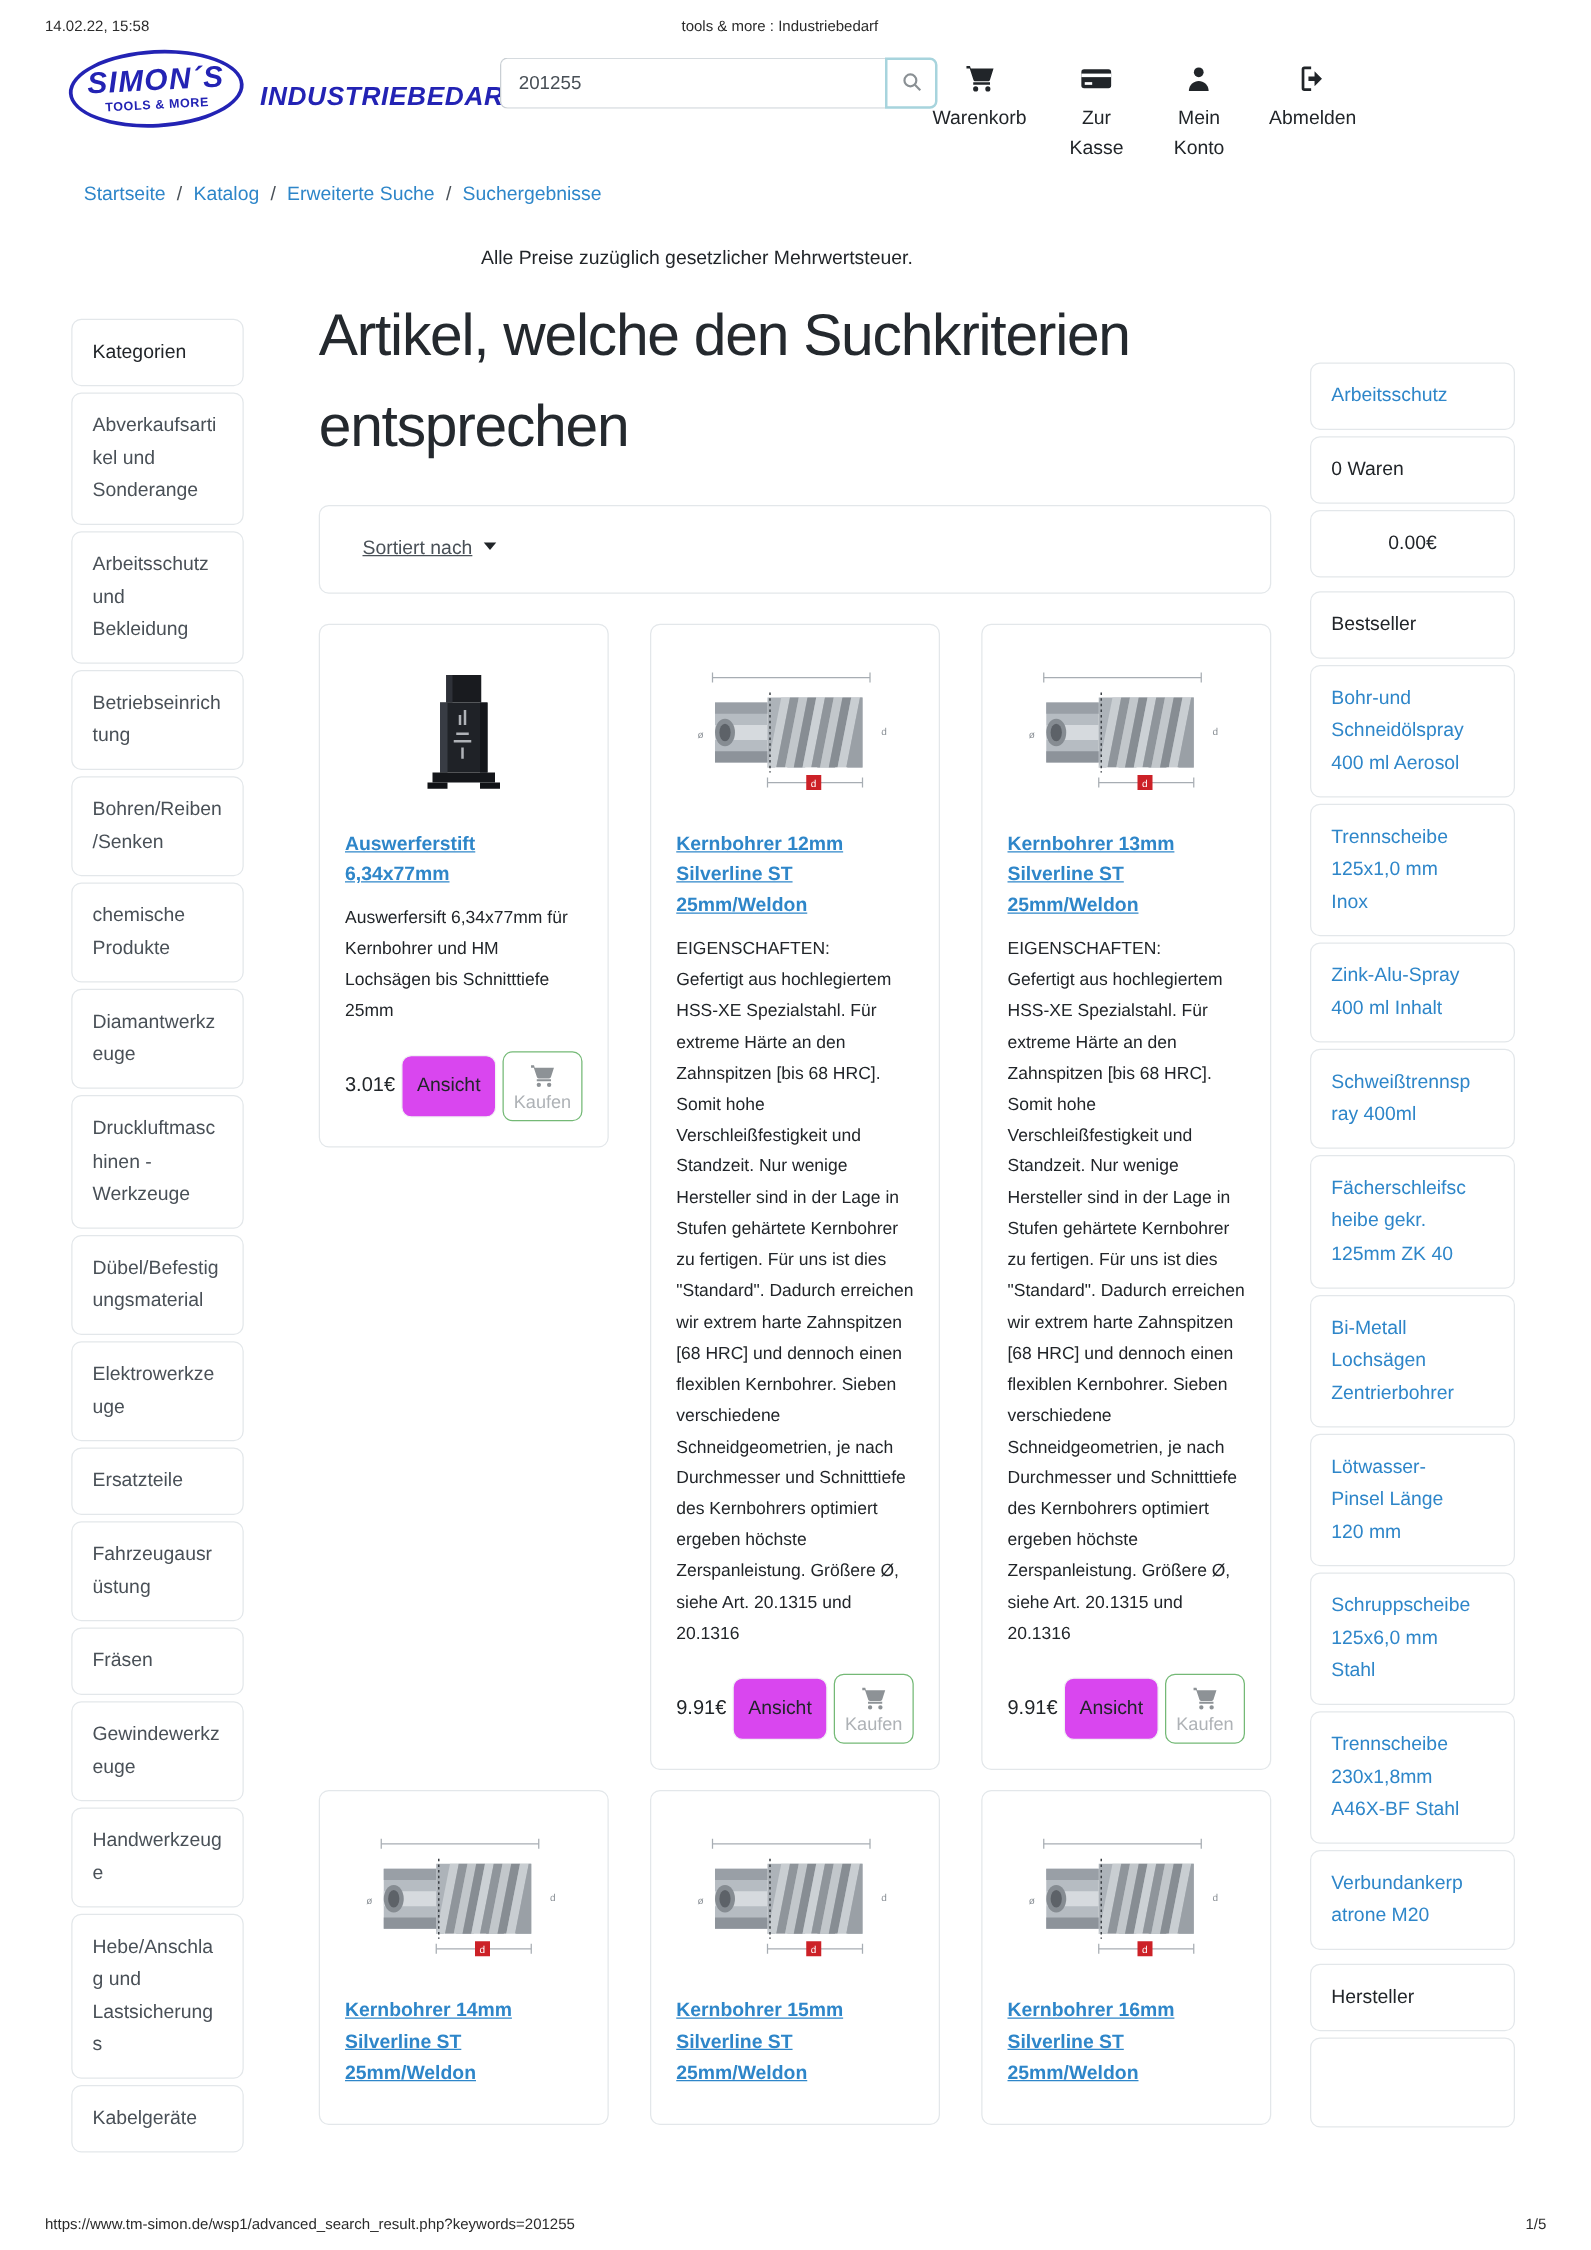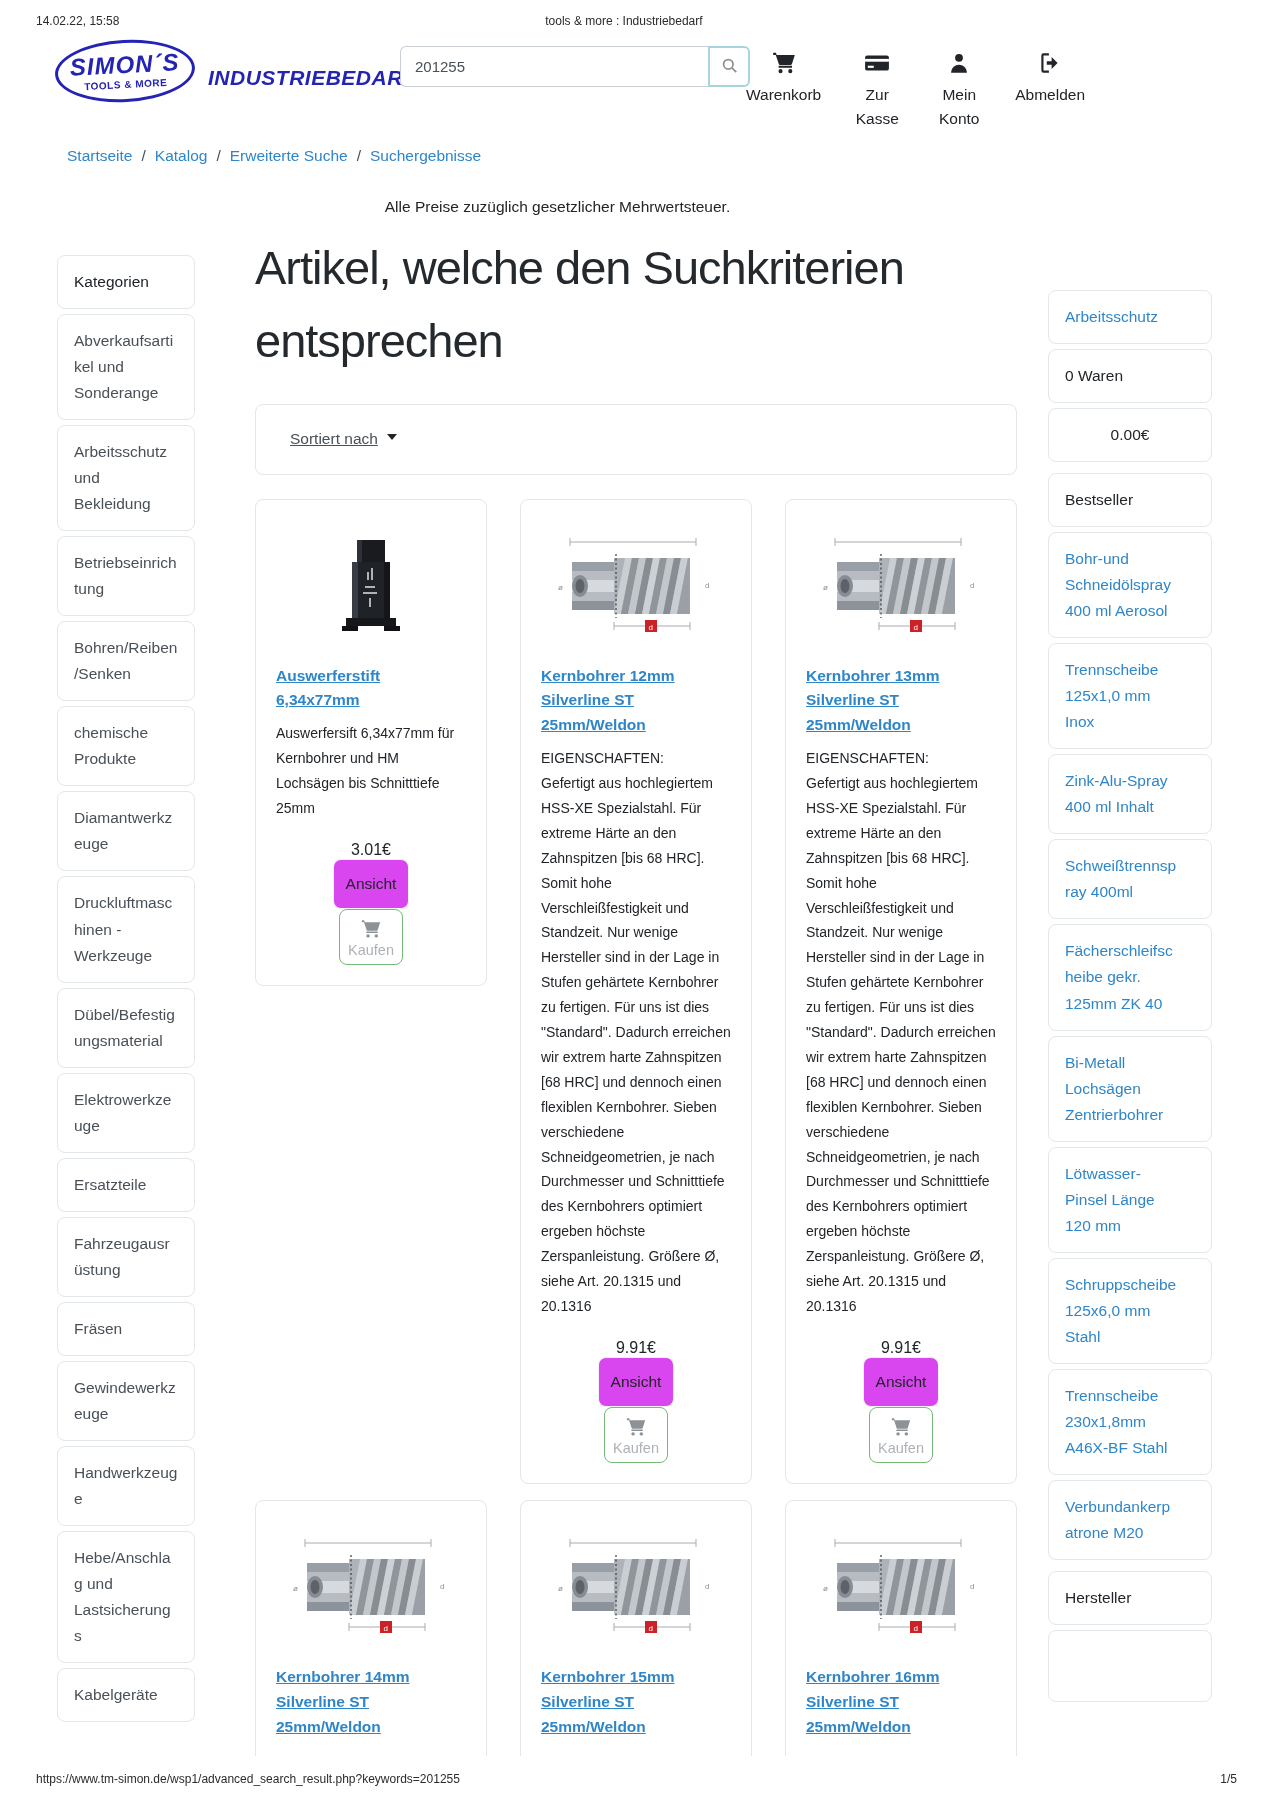--- a/index.html
+++ b/index.html
@@ -59,21 +59,21 @@
   .sort-box{border:1px solid var(--border);border-radius:8px;height:71px;display:flex;align-items:center;padding-left:34px;margin-bottom:24px;}
   .sort-link{color:#495057;font-size:15.5px;text-decoration:underline;cursor:pointer;}
   .caret-down{display:inline-block;width:0;height:0;border:5px solid transparent;border-top:6px solid #212529;margin-left:9px;vertical-align:-2px;}
 
   .cards{display:flex;gap:33px;align-items:flex-start;}
   .row2{margin-top:16px;}
   .card{width:232px;border:1px solid var(--border);border-radius:8px;padding:20px;background:#fff;}
   .card-img{height:132px;display:flex;align-items:center;justify-content:center;margin-bottom:12px;}
   .card-title{color:var(--link-blue);font-weight:600;font-size:15.5px;line-height:1.6;max-width:158px;display:inline-block;text-decoration:underline;margin-bottom:8px;cursor:pointer;overflow-wrap:break-word;}
   .card-desc{font-size:14px;line-height:1.78;color:#212529;}
-  .price-row{display:flex;align-items:center;justify-content:space-between;margin-top:20px;flex-direction:column;}
+  .price-row{display:flex;align-items:center;justify-content:space-between;margin-top:20px;}
   .price{font-size:16px;color:#212529;}
   .btn-view{background:#d946ef;border:1px solid #f1f3f4;border-radius:8px;padding:15px 12px;font-size:15.5px;color:#212529;font-family:inherit;cursor:pointer;}
   .btn-buy{background:#fff;border:1px solid var(--kaufen-green);border-radius:8px;width:64px;padding:8px 4px 6px;display:flex;flex-direction:column;align-items:center;gap:2px;cursor:pointer;font-family:inherit;}
   .buy-icon{color:#8d9296;height:22px;}
   .buy-icon svg{width:22px;height:22px;}
   .buy-label{color:#aeb2b6;font-size:14.5px;}
 </style>
 </head>
 <body>
 

